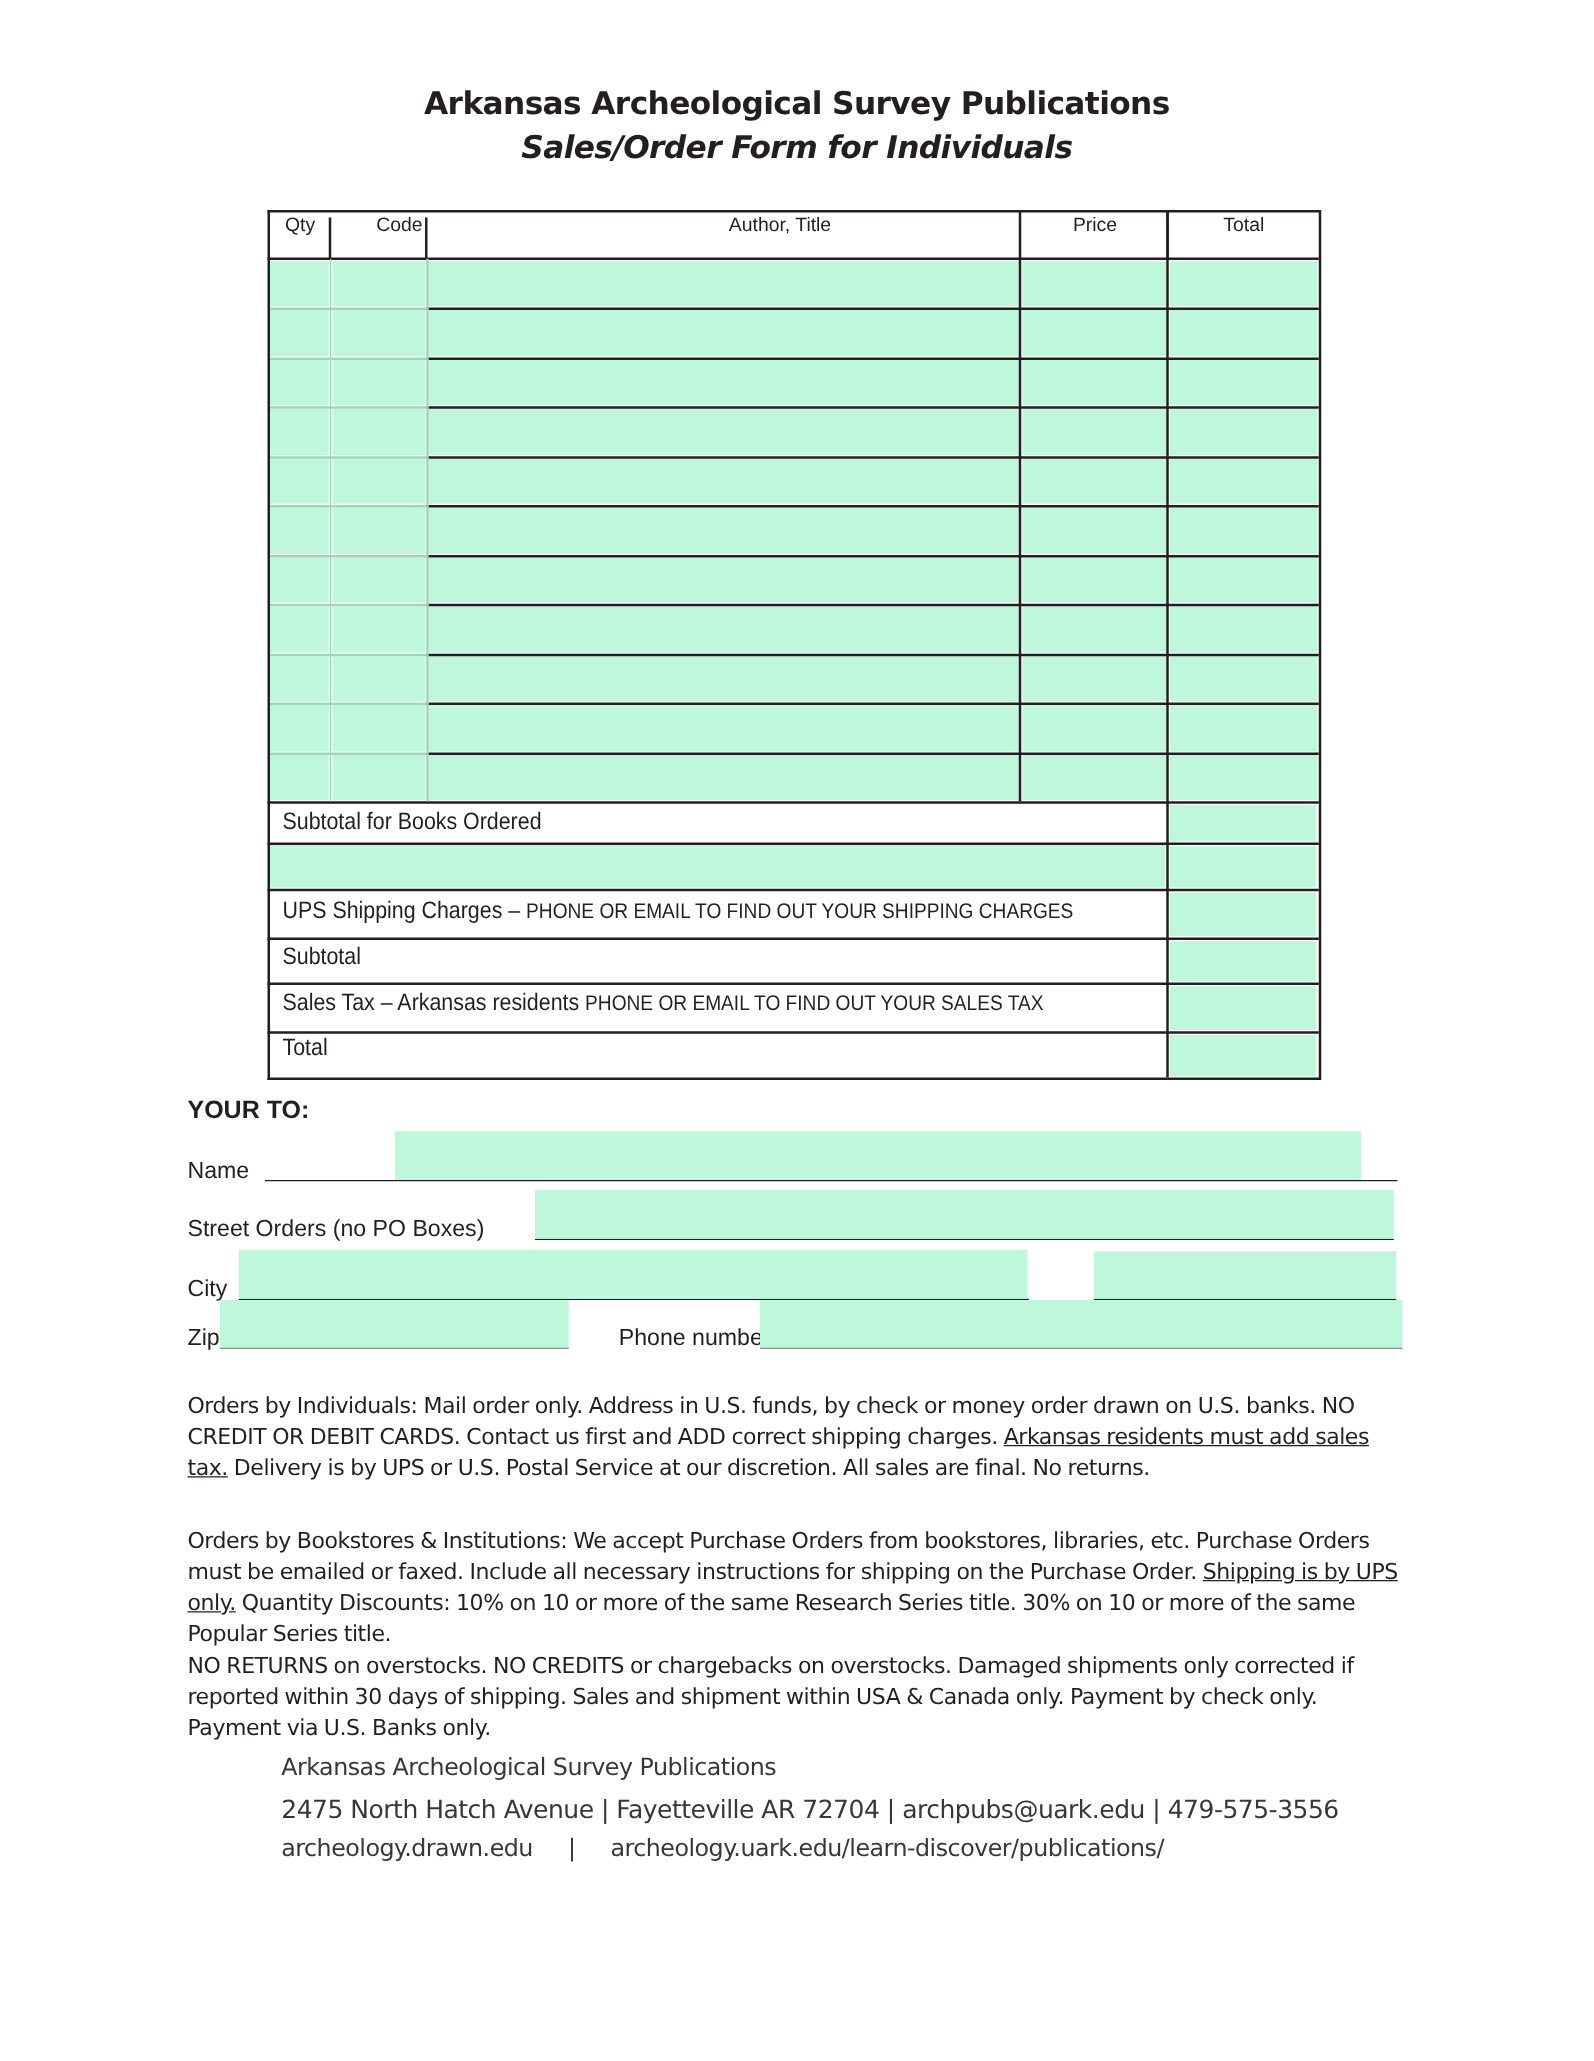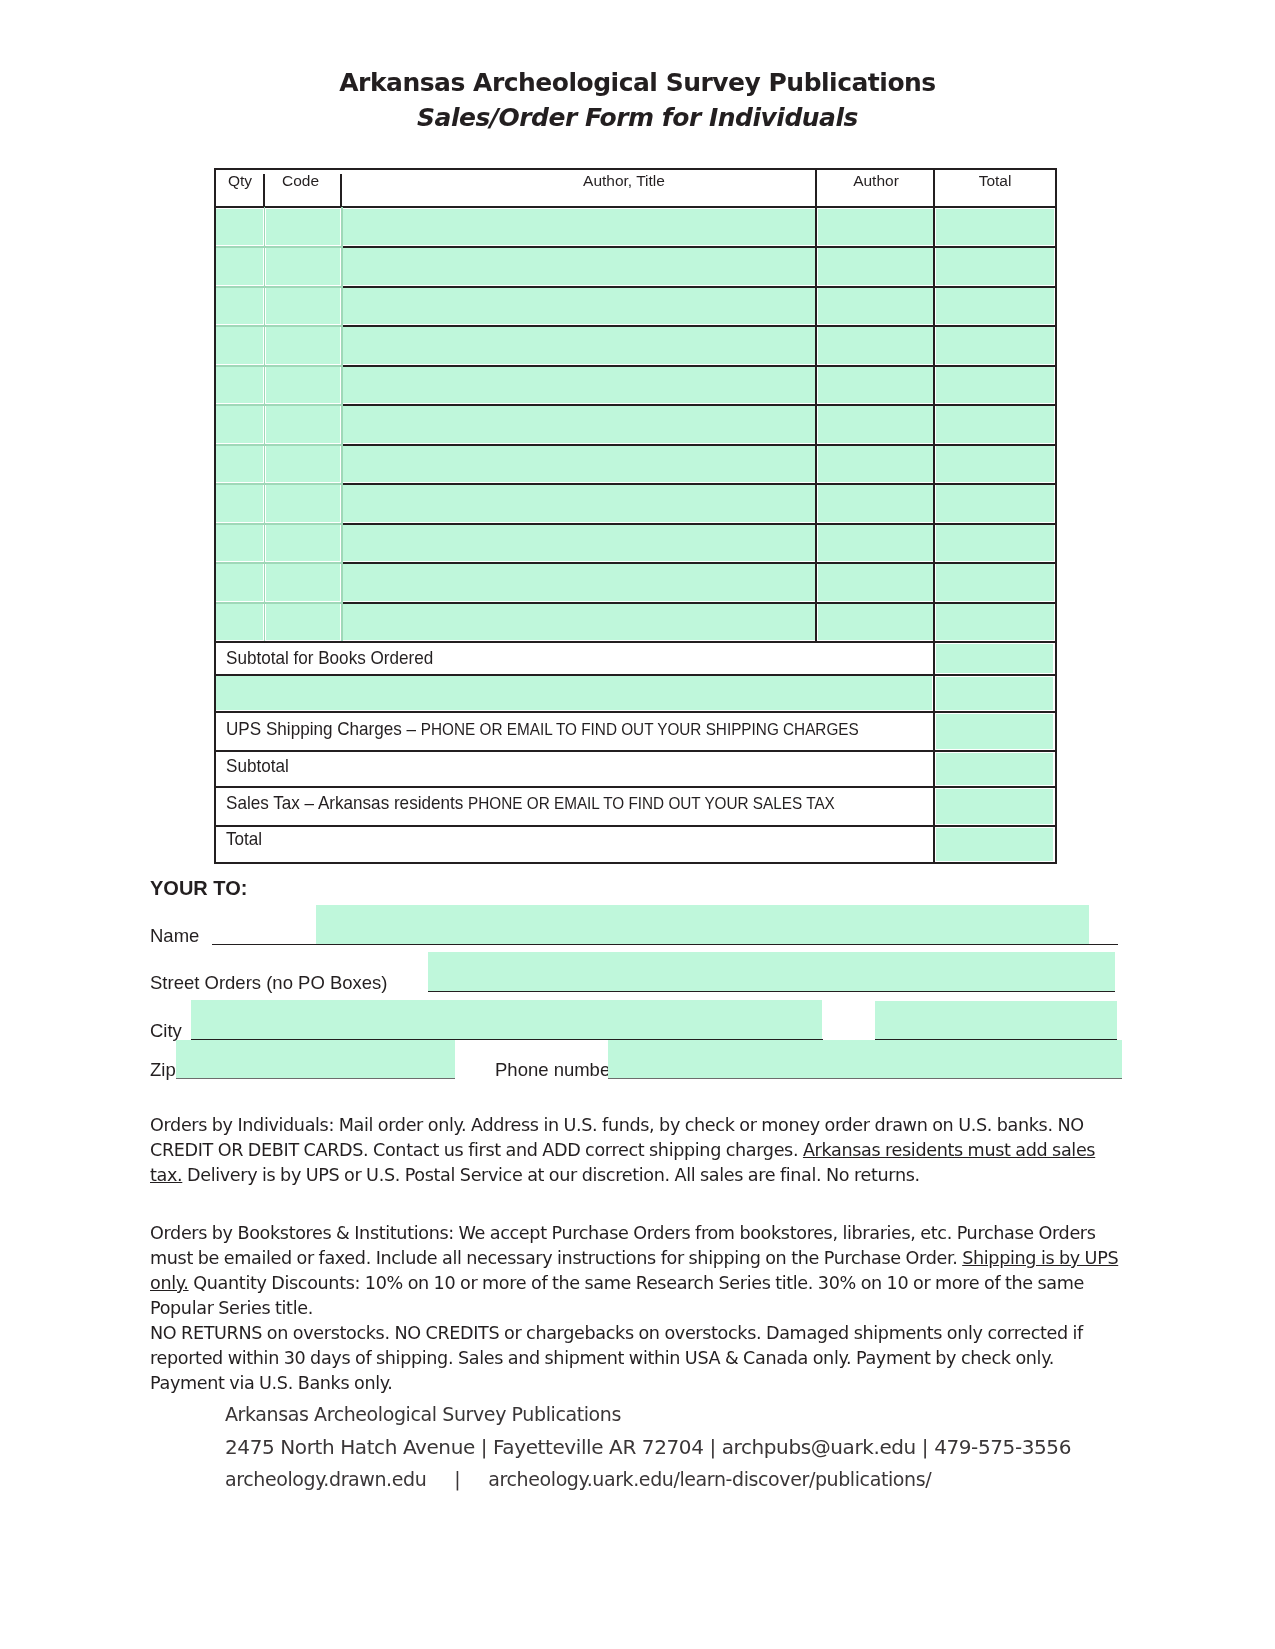--- a/index.html
+++ b/index.html
@@ -124,23 +124,23 @@
       <div style="position: absolute; left: 601px; top: 0px; width: 2px; height: 39px; background: rgb(35, 31, 32);"></div>
       <div style="position: absolute; left: 719px; top: 0px; width: 2px; height: 39px; background: rgb(35, 31, 32);"></div>
       <div style="position: absolute; left: 50px; top: 39px; width: 1px; height: 434px; background: rgb(159, 216, 184);"></div>
       <div style="position: absolute; left: 127px; top: 39px; width: 2px; height: 434px; background: rgb(159, 216, 184);"></div>
       <div style="position: absolute; left: 601px; top: 39px; width: 2px; height: 434px; background: rgb(35, 31, 32);"></div>
       <div style="position: absolute; left: 719px; top: 0px; width: 2px; height: 694px; background: rgb(35, 31, 32);"></div>
     </div>
 </div>
 
 <div class="abs hdr" style="left:216px; width:48px;">Qty</div>
-<div class="abs hdr" style="left:264px; width:73px;">Code</div>
+<div class="abs hdr" style="left:283px; width:73px;">Code</div>
 <div class="abs hdr" style="left:343px; width:562px;">Author, Title</div>
-<div class="abs hdr" style="left:818px; width:116px;">Author</div>
+<div class="abs hdr" style="left:818px; width:116px;">Price</div>
 <div class="abs hdr" style="left:936px; width:118px;">Total</div>
 
 <div class="abs lbl" style="left:226px; top:647px;">Subtotal for Books Ordered</div>
 <div class="abs lbl" style="left:226px; top:718px;">
   <span>UPS Shipping Charges – </span><small>PHONE OR EMAIL TO FIND OUT YOUR SHIPPING CHARGES</small>
 </div>
 <div class="abs lbl" style="left:226px; top:755px;">Subtotal</div>
 <div class="abs lbl" style="left:226px; top:792px;">
   <span>Sales Tax – Arkansas residents </span><small>PHONE OR EMAIL TO FIND OUT YOUR SALES TAX</small>
 </div>

